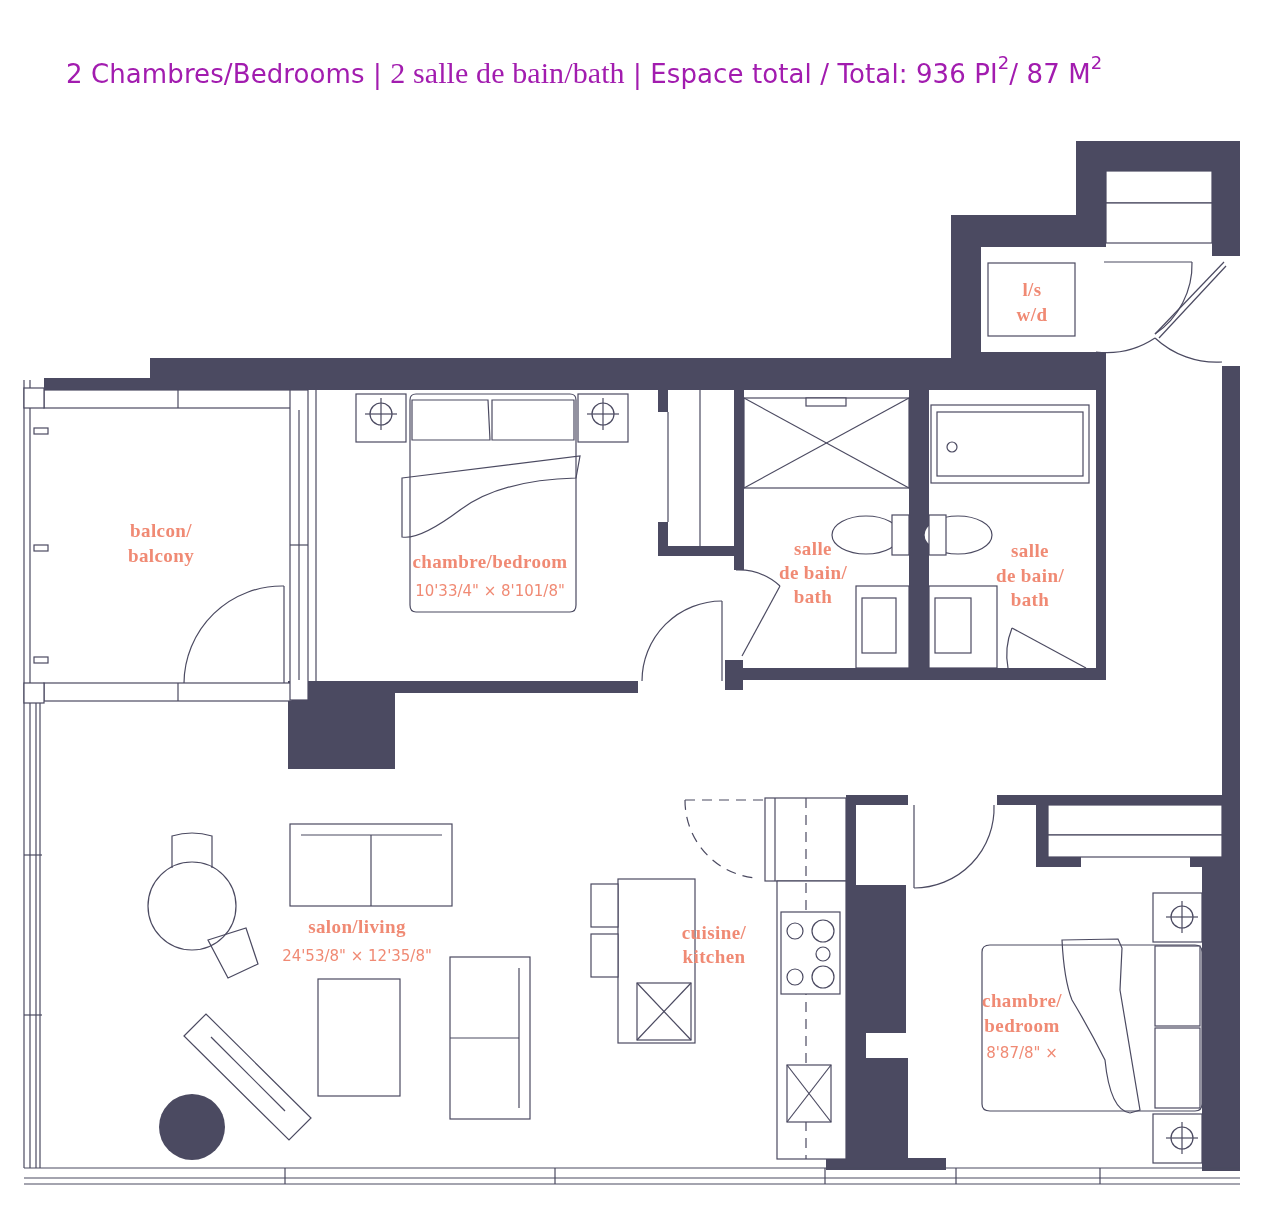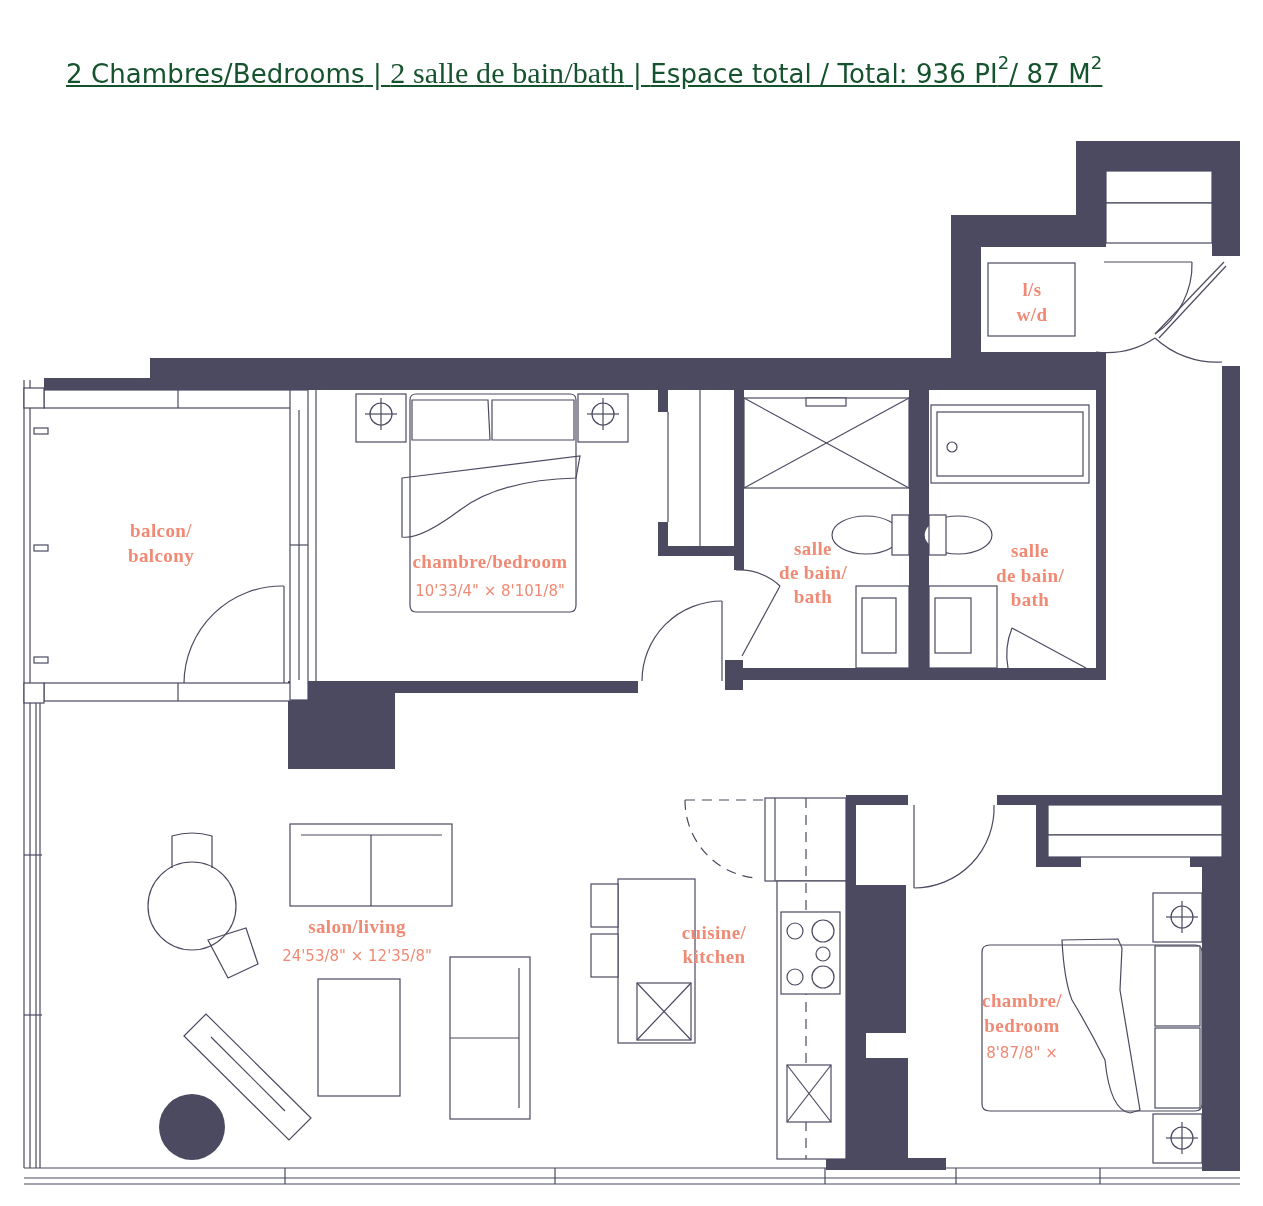--- a/index.html
+++ b/index.html
@@ -1,17 +1,17 @@
 <!DOCTYPE html>
 <html><head>
 <meta charset="utf-8">
 <style>
   html, body { margin:0; padding:0; background:#ffffff; }
   body { width:1263px; height:1206px; position:relative; overflow:hidden; }
-  .header { position:absolute; left:66px; top:56px; font-size:29px; color:#14532d; white-space:nowrap; letter-spacing:0.1px;text-decoration:underline; }
+  .header { position:absolute; left:66px; top:56px; font-size:29px; color:#a21caf; white-space:nowrap; letter-spacing:0.1px; }
   .header .sans { font-family:"DejaVu Sans", sans-serif; font-size:26px; }
   .header .serif { font-family:"Liberation Serif", serif; font-size:30px; }
   .header sup { font-size:18px; position:relative; top:-4px; }
   svg.plan { position:absolute; left:0; top:0; }
   .wall { fill:#4b4a61; }
   .ln { fill:none; stroke:#4b4a61; stroke-width:1.2; }
   .lnd { fill:none; stroke:#4b4a61; stroke-width:1.2; stroke-dasharray:10 7; }
   .wh { fill:#fff; stroke:#4b4a61; stroke-width:1.2; }
   .room-label { font-family:"Liberation Serif", serif; font-weight:bold; font-size:19px; fill:#f08a74; text-anchor:middle; letter-spacing:0.4px; }
   .room-dim { font-family:"DejaVu Sans", sans-serif; font-size:15px; fill:#f08a74; text-anchor:middle; }

